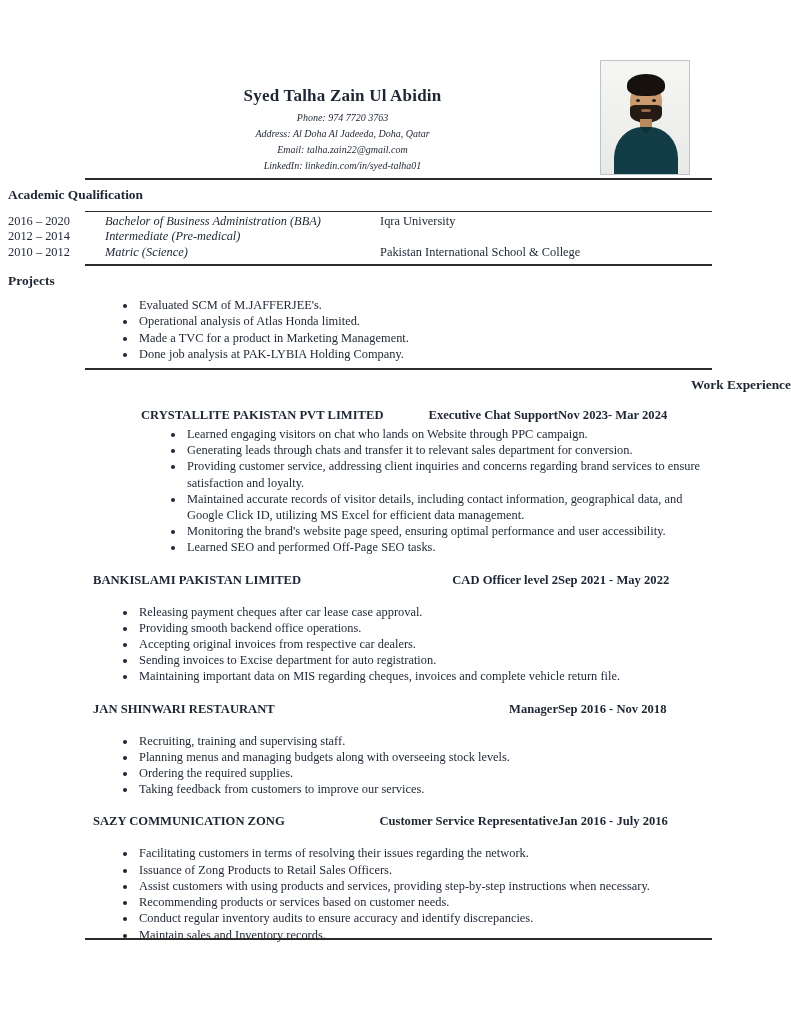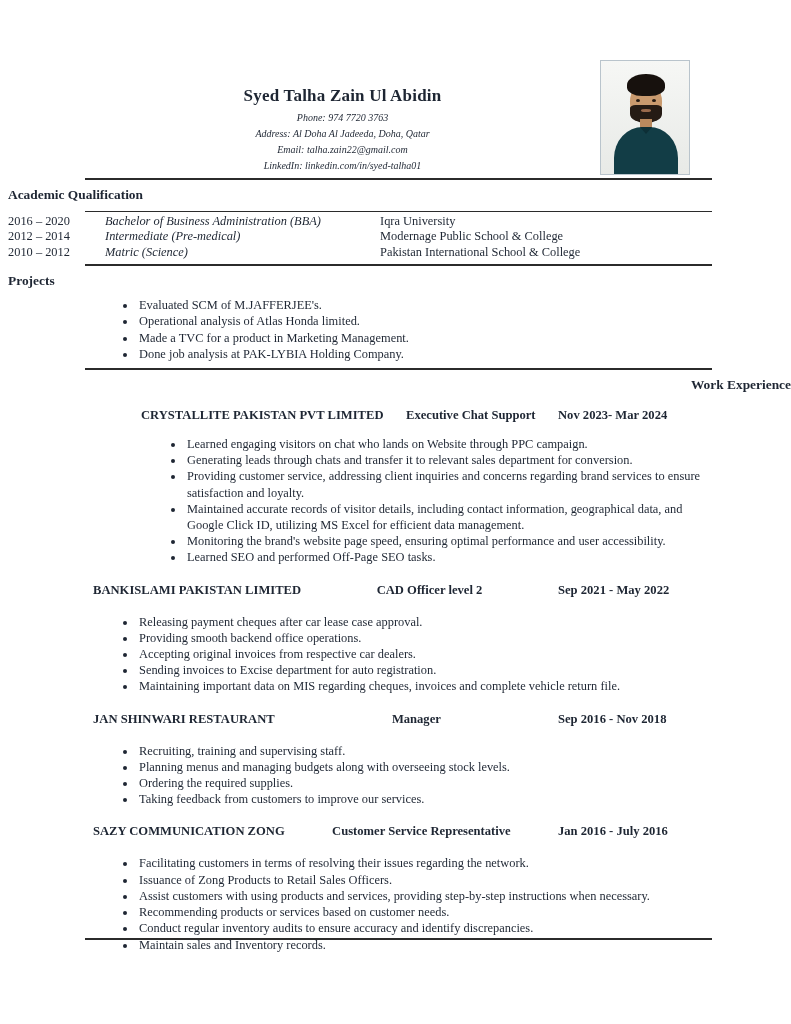--- a/index.html
+++ b/index.html
@@ -52,24 +52,24 @@
 
   ul.bullets { list-style:disc; margin:3px 79px 6px 137px; padding:0; }
   ul.bullets li { line-height:16.2px; padding-left:2px; }
 
   
   .work-heading { margin-left:12px;text-align:right; }
   .job { margin-top:16px; }
   .job:first-of-type { margin-top:14px;padding-left:48px; }
   .job-header { display:flex; font-weight:bold; font-size:12.6px; line-height:16px; margin:0 79px 0 93px; }
   .job-company { white-space:nowrap; }
-  .job-title { flex:1; text-align:center; white-space:nowrap; }
+  .job-title { flex:1; text-align:right; white-space:nowrap; }
   .job-dates { width:154px; text-align:left; white-space:nowrap; }
   .job ul.bullets { margin-top:16px; margin-bottom:0; }
-  .job.first-job ul.bullets { margin-top:13px; }
+  .job.first-job ul.bullets { margin-top:3px; }
 </style>
 </head>
 <body>
 
 <div class="page">
 
   <div class="header">
     <div class="header-text">
       <div class="candidate-name">Syed Talha Zain Ul Abidin</div>
       <div class="contact-line">Phone: 974 7720 3763</div>
@@ -97,21 +97,20 @@
     <hr class="rule thin">
     <div class="edu-table">
       <div class="edu-row">
         <span class="edu-years">2016 – 2020</span>
         <span class="edu-degree">Bachelor of Business Administration (BBA)</span>
         <span class="edu-institute">Iqra University</span>
       </div>
       <div class="edu-row">
         <span class="edu-years">2012 – 2014</span>
         <span class="edu-degree">Intermediate (Pre-medical)</span>
-        <span class="edu-institute">Modernage Public School &amp; College</span>
       </div>
       <div class="edu-row">
         <span class="edu-years">2010 – 2012</span>
         <span class="edu-degree">Matric (Science)</span>
         <span class="edu-institute">Pakistan International School &amp; College</span>
       </div>
     </div>
     <hr class="rule">
   </section>
 

